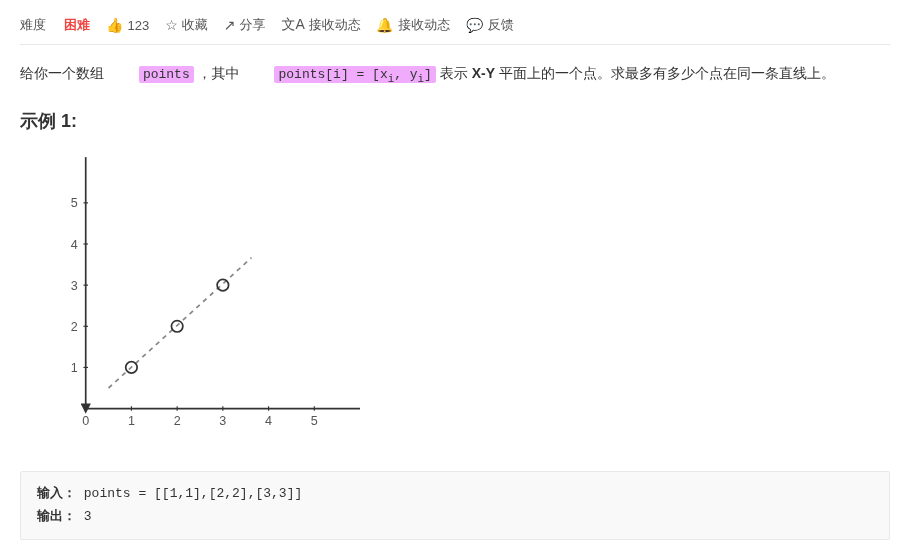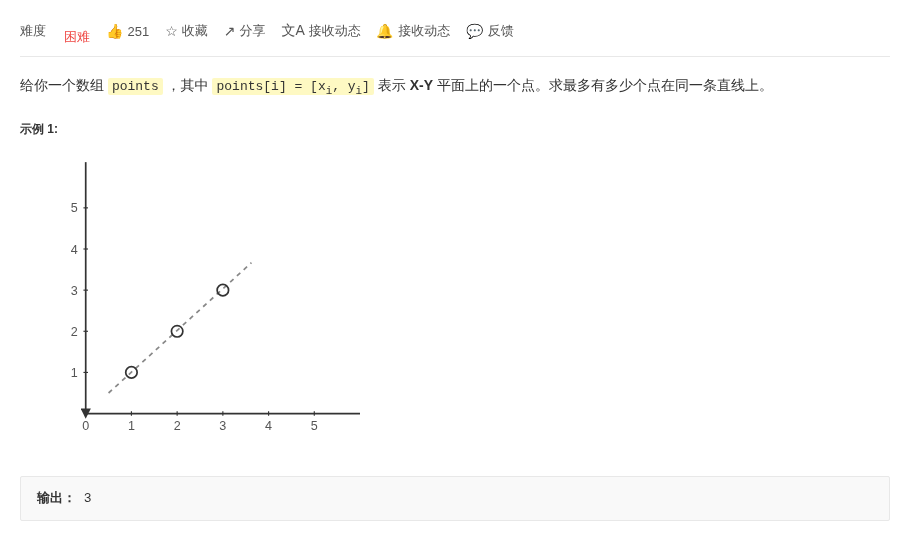--- a/index.html
+++ b/index.html
@@ -29,48 +29,48 @@
       margin-bottom: 16px;
       font-size: 13px;
       color: #555;
     }
     .difficulty-label {
       color: #555;
       margin-right: 2px;
     }
     .difficulty-badge {
       color: #ef4743;
-      font-weight: 400;
-      margin-top: 12px;
+      font-weight: 700;
     }
     .toolbar-item {
       display: flex;
       align-items: center;
       gap: 4px;
       color: #555;
       cursor: pointer;
     }
     .toolbar-icon {
       font-size: 14px;
     }
     .problem-description {
       font-size: 14px;
       line-height: 1.8;
       margin-bottom: 20px;
       color: #333;
     }
     .problem-description code {
       font-family: "Courier New", monospace;
-      background: #fef9c3;
+      background: #f0abfc;
       padding: 1px 4px;
       border-radius: 2px;
       font-size: 13px;
+      margin-left: 31px;
     }
     .example-title {
-      font-size: 12px;
+      font-size: 18px;
       font-weight: bold;
       margin-bottom: 12px;
       color: #333;
     }
     .chart-container {
       position: relative;
       width: 320px;
       height: 310px;
       margin-bottom: 16px;
       margin-left: 20px;
@@ -98,21 +98,21 @@
 
 <div class="page-container">
 
 
   <div class="toolbar">
     <span class="difficulty-label">难度</span>
     <span class="difficulty-badge">困难</span>
 
     <span class="toolbar-item">
       <span class="toolbar-icon">👍</span>
-      <span>251</span>
+      <span>123</span>
     </span>
 
     <span class="toolbar-item">
       <span class="toolbar-icon">☆</span>
       <span>收藏</span>
     </span>
 
     <span class="toolbar-item">
       <span class="toolbar-icon">↗</span>
       <span>分享</span>
@@ -186,18 +186,22 @@
       <circle cx="80" cy="194" r="5" fill="none" stroke="#333" stroke-width="1.5"></circle>
 
       <circle cx="120" cy="158" r="5" fill="none" stroke="#333" stroke-width="1.5"></circle>
 
       <circle cx="160" cy="122" r="5" fill="none" stroke="#333" stroke-width="1.5"></circle>
     </svg>
   </div>
 
   <div class="io-section">
     <span class="io-line">
+      <strong>输入：</strong>
+      <span>points = [[1,1],[2,2],[3,3]]</span>
+    </span>
+    <span class="io-line">
       <strong>输出：</strong>
       <span>3</span>
     </span>
   </div>
 
 </div>
 
 </body></html>

